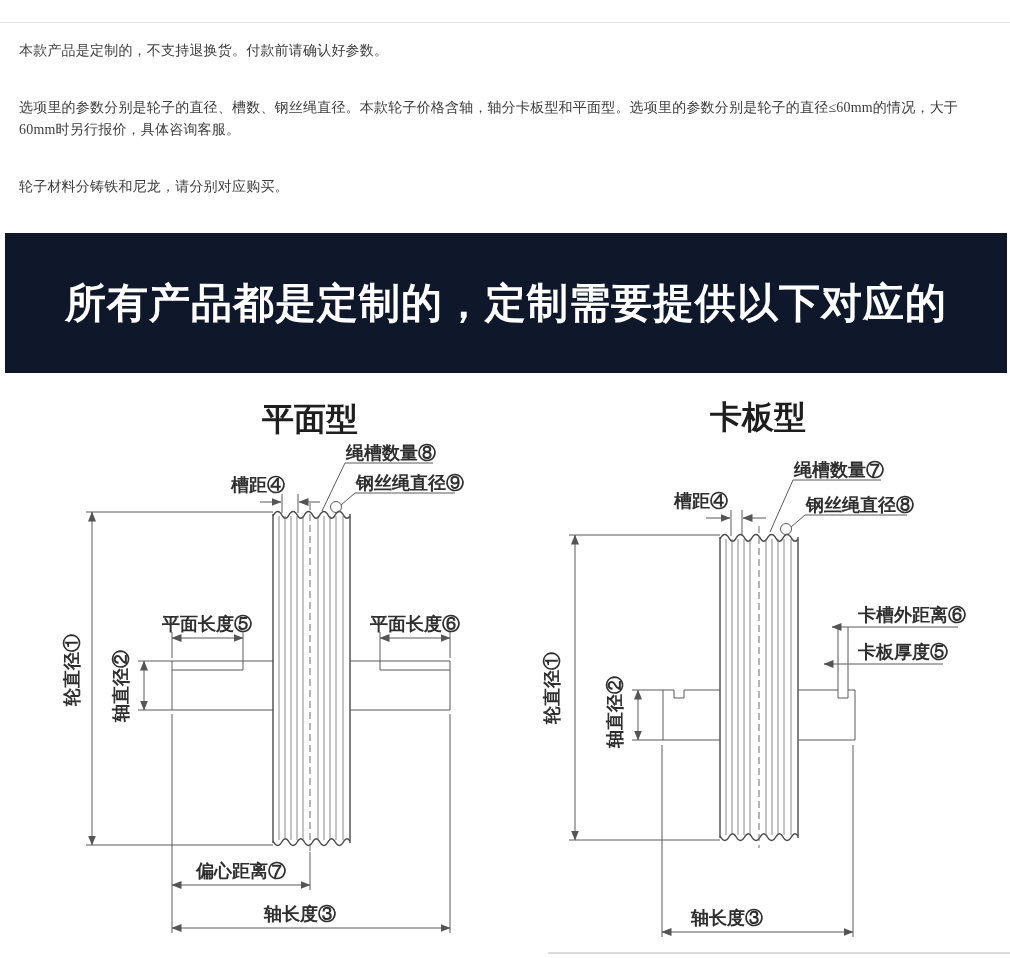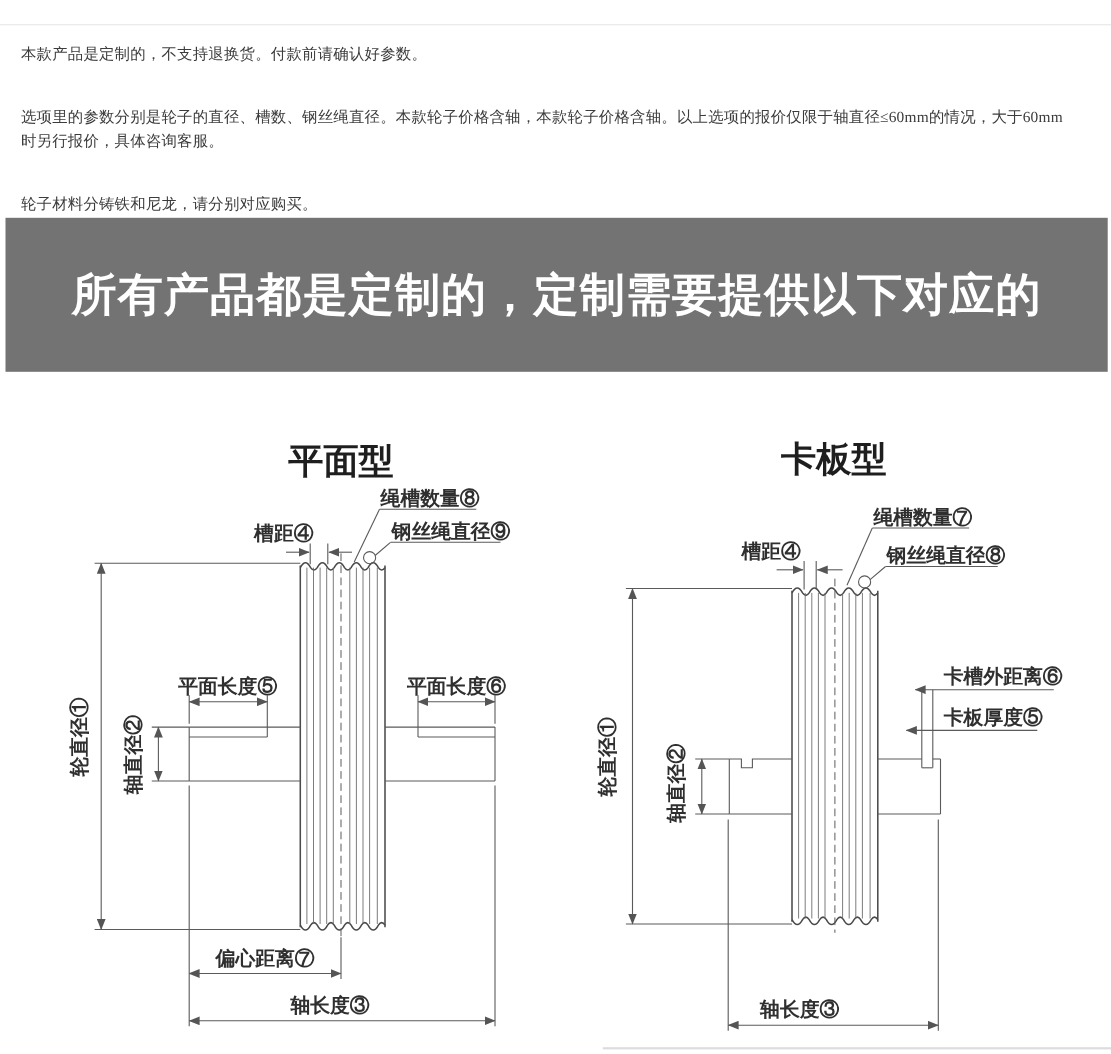--- a/index.html
+++ b/index.html
@@ -29,24 +29,24 @@
   .lbl{font-family:"Liberation Serif","DejaVu Serif",serif;font-size:18px;font-weight:600;fill:#2f2f2f;}
   .ttl{font-family:"Liberation Serif","DejaVu Serif",serif;font-size:32px;font-weight:700;fill:#1e1e1e;}
   .bottom-edge{position:absolute;top:952px;left:548px;width:462px;height:2px;background:#dcdcdc;}
 </style>
 </head>
 <body>
 
 <div class="hairline-top"></div>
 
 <p class="para" id="p1">本款产品是定制的，不支持退换货。付款前请确认好参数。</p>
-<p class="para" id="p2">选项里的参数分别是轮子的直径、槽数、钢丝绳直径。本款轮子价格含轴，本款轮子价格含轴。以上选项的报价仅限于轴直径≤60mm的情况，大于60mm时另行报价，具体咨询客服。</p>
+<p class="para" id="p2">选项里的参数分别是轮子的直径、槽数、钢丝绳直径。本款轮子价格含轴，轴分卡板型和平面型。选项里的参数分别是轮子的直径≤60mm的情况，大于60mm时另行报价，具体咨询客服。</p>
 <p class="para" id="p3">轮子材料分铸铁和尼龙，请分别对应购买。</p>
 
-<div class="banner" style="background: #737373;">
+<div class="banner" style="background: #0f172a; margin-top: 35px;">
   <div>所有产品都是定制的，定制需要提供以下对应的</div>
 </div>
 
 <svg width="1010" height="958" viewBox="0 0 1010 958">
   <defs>
     <marker id="arr" viewBox="0 0 10 8" refX="9.5" refY="4" markerWidth="10" markerHeight="8" orient="auto-start-reverse">
       <path d="M0,0 L10,4 L0,8 z" fill="#555"></path>
     </marker>
   </defs>
 

